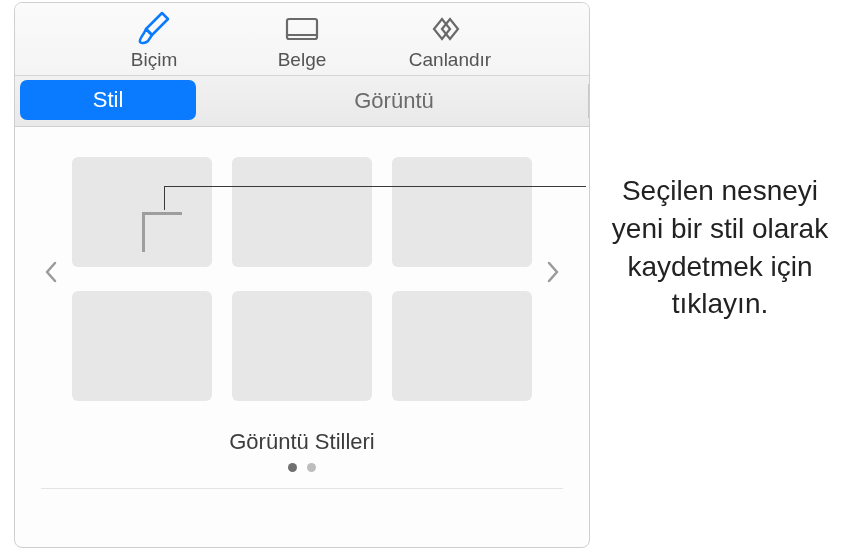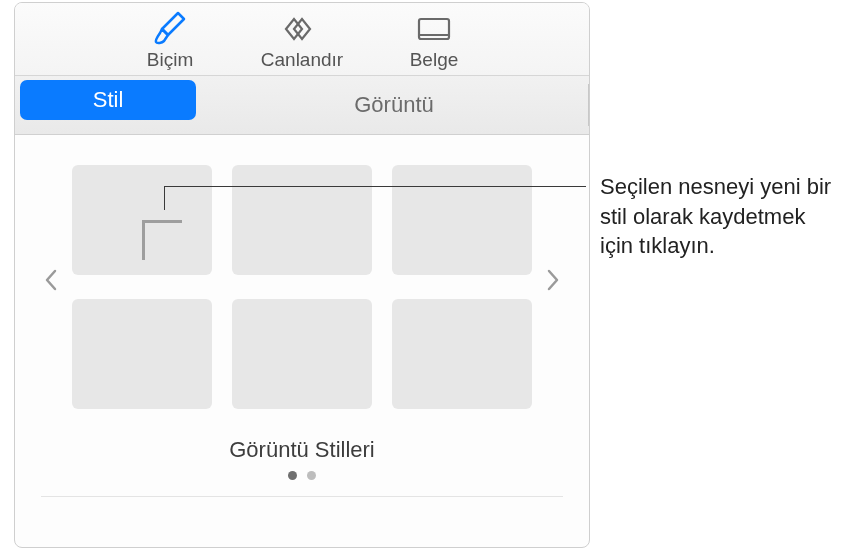--- a/index.html
+++ b/index.html
@@ -22,21 +22,21 @@
       height: 546px;
       border: 1px solid #cfcfcf;
       border-radius: 8px;
       background: #fdfdfd;
       overflow: hidden;
     }
     .toolbar {
       display: flex;
       justify-content: center;
       align-items: flex-start;
-      gap: 12px;
+      gap: 28px;
       padding: 6px 0 4px 0;
       background: linear-gradient(#fbfbfb, #f4f4f4);
     }
     .toolbar-item {
       display: flex;
       flex-direction: column;
       align-items: center;
       width: 120px;
       cursor: pointer;
     }
@@ -50,21 +50,21 @@
     .toolbar-label {
       font-size: 19px;
       color: #545454;
       margin-top: 0px;
     }
     .tabbar {
       display: flex;
       background: linear-gradient(#f1f1f1, #e9e9e9);
       border-top: 1px solid #d6d6d6;
       border-bottom: 1px solid #d0d0d0;
-      height: 60px;
+      height: 52px;
     }
     .tab {
       flex: 1;
       display: flex;
       align-items: center;
       justify-content: center;
       font-size: 22px;
       color: #6b6b6b;
       cursor: pointer;
       position: relative;
@@ -174,23 +174,24 @@
       top: 186px;
       width: 1px;
       height: 24px;
       background: #3a3a3a;
     }
     .callout-text {
       position: absolute;
       left: 600px;
       top: 172px;
       width: 240px;
-      font-size: 22px;
+      font-size: 28px;
       line-height: 1.35;
       color: #222222;
+      text-align: center;
     }
     
     .brush-svg { width: 40px; height: 40px; }
     .diamond-svg { width: 44px; height: 30px; }
     .doc-svg { width: 36px; height: 28px; }
   </style>
 </head>
 <body>
 
 <div class="panel">
@@ -200,35 +201,35 @@
       <div class="toolbar-icon">
         <svg class="brush-svg" viewBox="0 0 40 40">
           <path d="M28 4 L34 10 L18 26 L12 20 Z" fill="none" stroke="#0a7bff" stroke-width="2.5" stroke-linejoin="round"></path>
           <path d="M12 20 L18 26 L14 32 C12 34 7 35 6 33 C5 31 8 27 10 24 Z" fill="none" stroke="#0a7bff" stroke-width="2.5" stroke-linejoin="round"></path>
         </svg>
       </div>
       <div class="toolbar-label">Biçim</div>
     </div>
     <div class="toolbar-item">
       <div class="toolbar-icon">
+        <svg class="doc-svg" viewBox="0 0 36 28">
+          <rect x="3" y="4" width="30" height="20" rx="2" fill="none" stroke="#6a6a6a" stroke-width="2.2"></rect>
+          <line x1="3" y1="20" x2="33" y2="20" stroke="#6a6a6a" stroke-width="2.2"></line>
+        </svg>
+      </div>
+      <div class="toolbar-label">Belge</div>
+    </div>
+    <div class="toolbar-item">
+      <div class="toolbar-icon">
         <svg class="diamond-svg" viewBox="0 0 44 30">
           <path d="M14 15 L22 5 L30 15 L22 25 Z" fill="none" stroke="#6a6a6a" stroke-width="2.2"></path>
           <path d="M6 15 L14 5 L22 15 L14 25 Z" fill="none" stroke="#6a6a6a" stroke-width="2.2"></path>
         </svg>
       </div>
       <div class="toolbar-label">Canlandır</div>
-    </div>
-    <div class="toolbar-item">
-      <div class="toolbar-icon">
-        <svg class="doc-svg" viewBox="0 0 36 28">
-          <rect x="3" y="4" width="30" height="20" rx="2" fill="none" stroke="#6a6a6a" stroke-width="2.2"></rect>
-          <line x1="3" y1="20" x2="33" y2="20" stroke="#6a6a6a" stroke-width="2.2"></line>
-        </svg>
-      </div>
-      <div class="toolbar-label">Belge</div>
     </div>
   </div>
 
   <div class="tabbar">
     <div class="tab active">
       <span>Stil</span>
     </div>
     <div class="tab">
       <span>Görüntü</span>
     </div>

